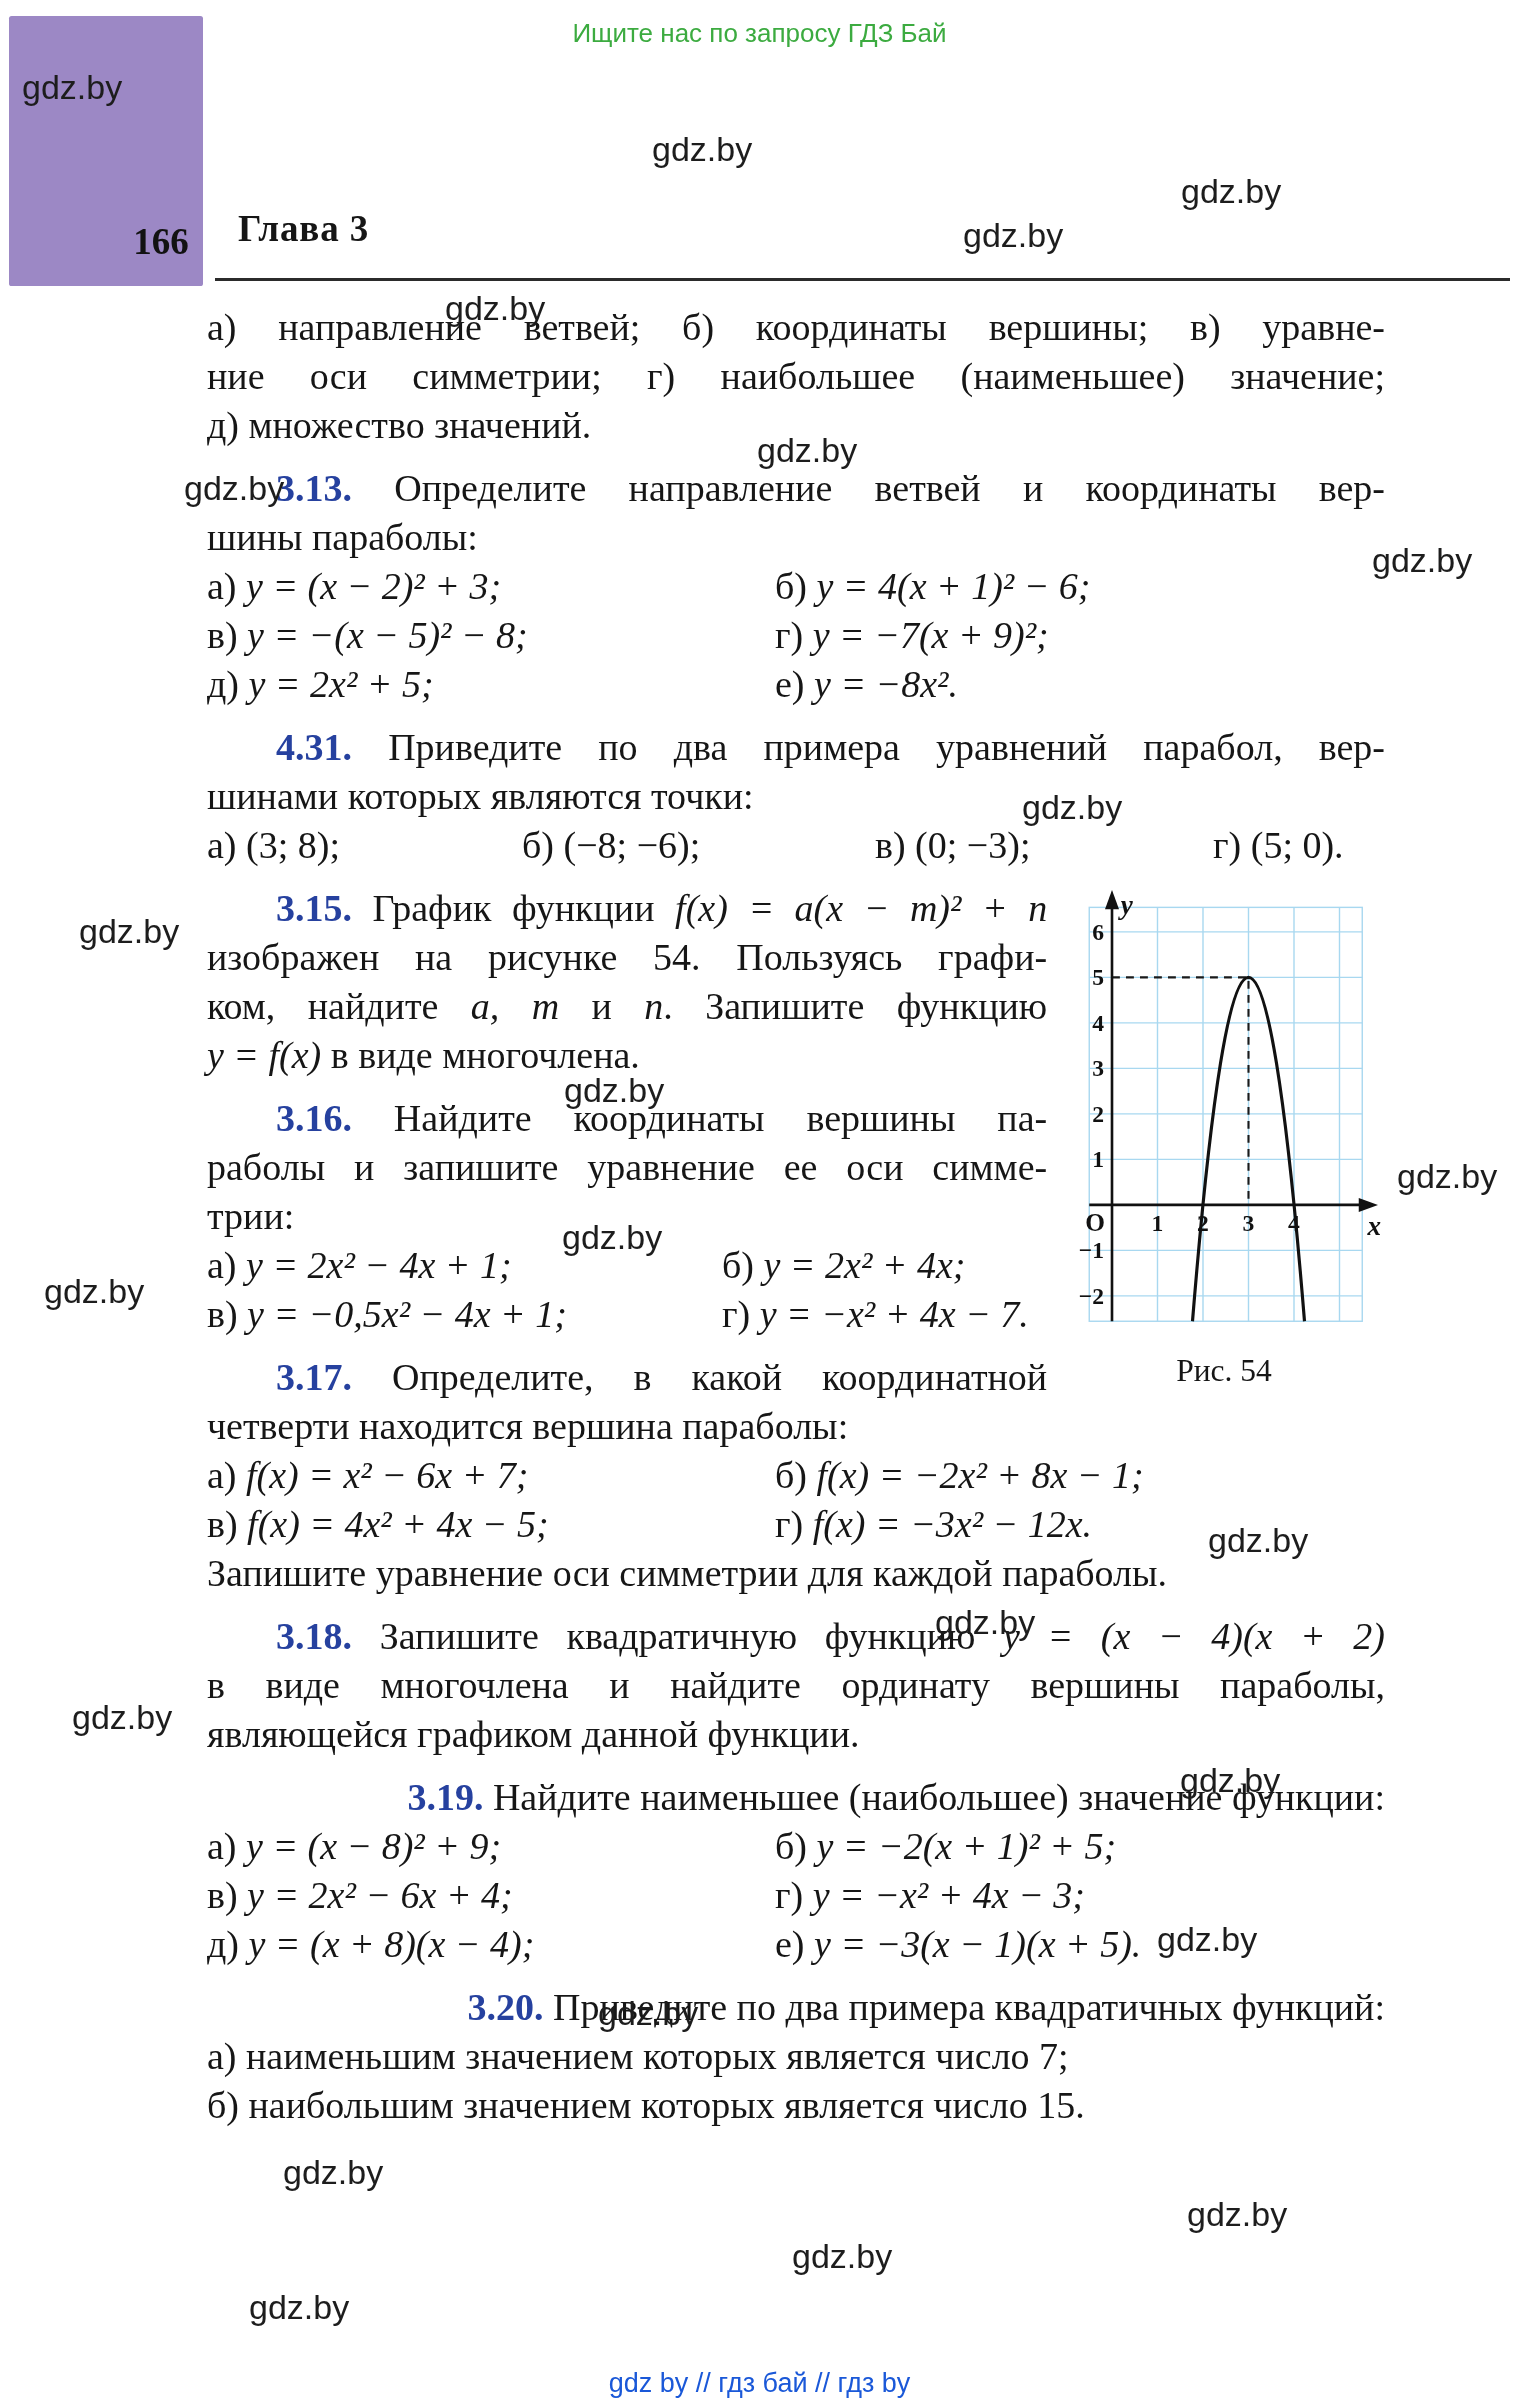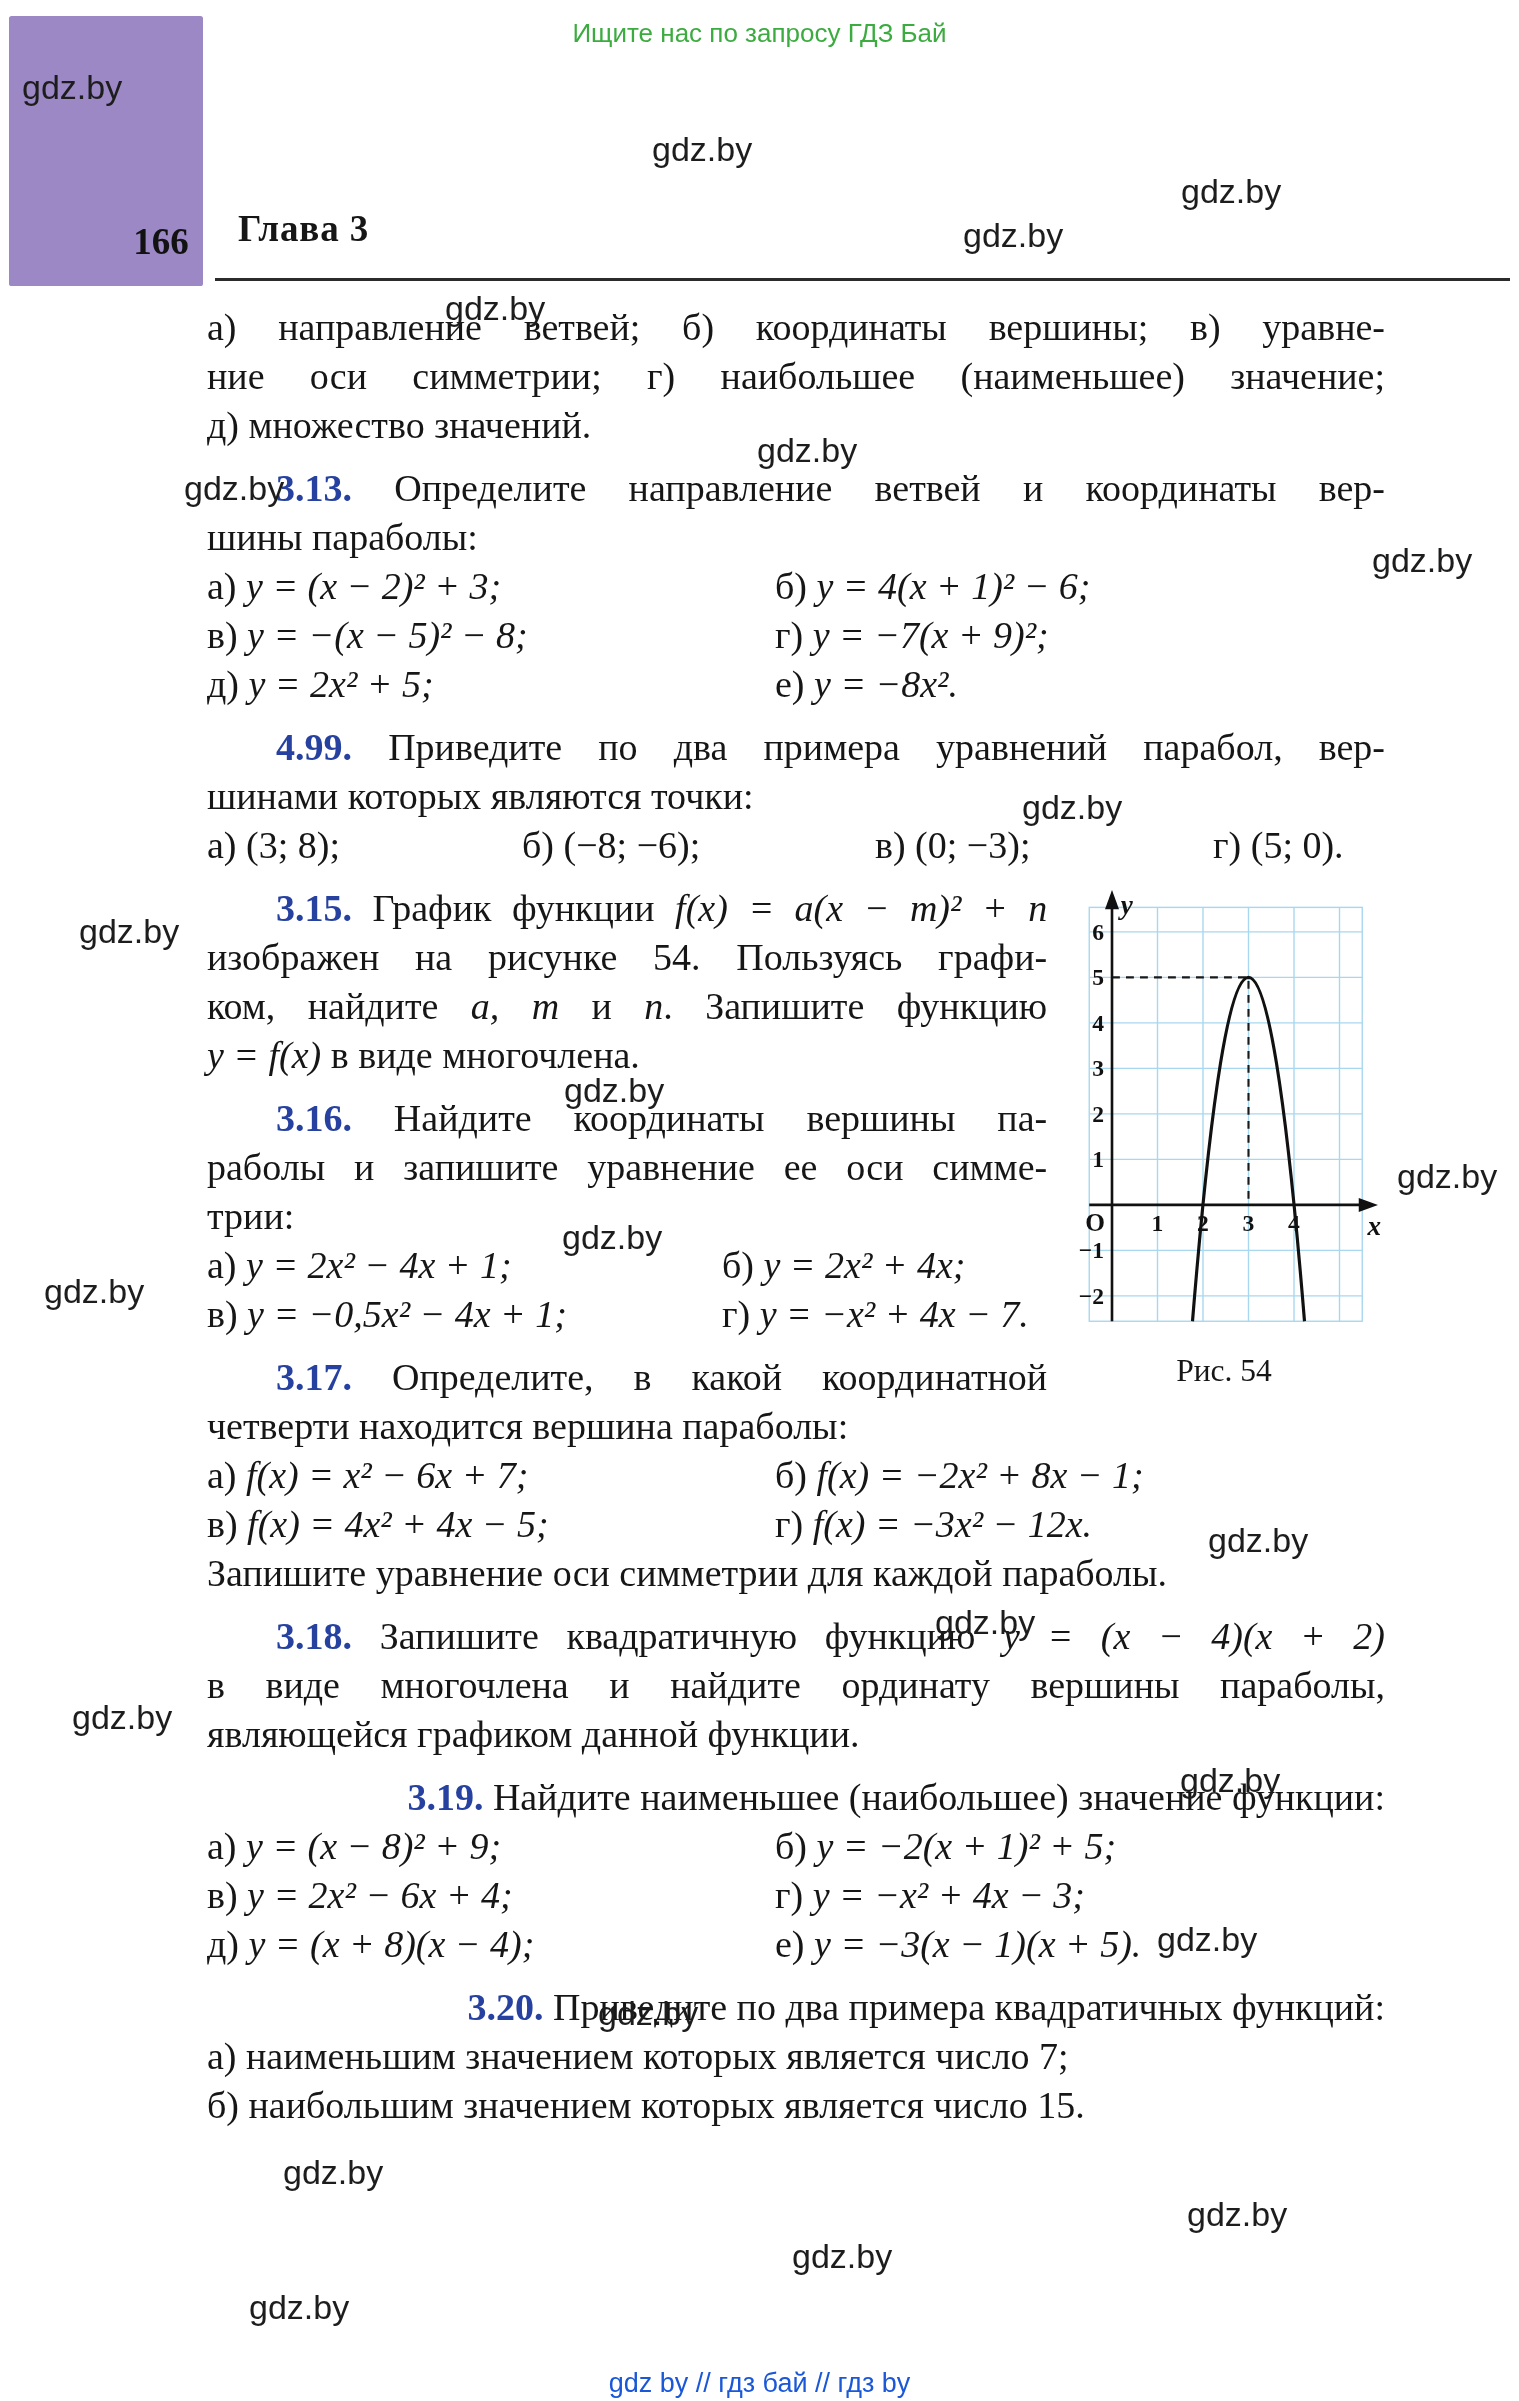--- a/index.html
+++ b/index.html
@@ -117,21 +117,21 @@
     </div>
     <div class="line row">
       <span class="cell w649"><span class="t">в) </span><span class="m">y = −(x − 5)² − 8;</span></span><span class="cell"><span class="t">г) </span><span class="m">y = −7(x + 9)²;</span></span>
     </div>
     <div class="line row">
       <span class="cell w649"><span class="t">д) </span><span class="m">y = 2x² + 5;</span></span><span class="cell"><span class="t">е) </span><span class="m">y = −8x².</span></span>
     </div>
   </div>
 
   <div class="para prob">
-    <div class="line j ind"><span class="num">4.99. </span><span class="t">Приведите по два примера уравнений парабол, вер-</span></div>
+    <div class="line j ind"><span class="num">4.31. </span><span class="t">Приведите по два примера уравнений парабол, вер-</span></div>
     <div class="line"><span class="t">шинами которых являются точки:</span></div>
     <div class="line row">
       <span class="cell w360"><span class="t">а) (3; 8);</span></span><span class="cell w403"><span class="t">б) (−8; −6);</span></span><span class="cell w386"><span class="t">в) (0; −3);</span></span><span class="cell"><span class="t">г) (5; 0).</span></span>
     </div>
   </div>
 
   <div class="figure">
     <svg width="322" height="450" viewBox="0 0 368 514" style="font-size:43px">
       <g>
         <rect class="grid-line" x="30" y="30" width="312" height="473"></rect>

